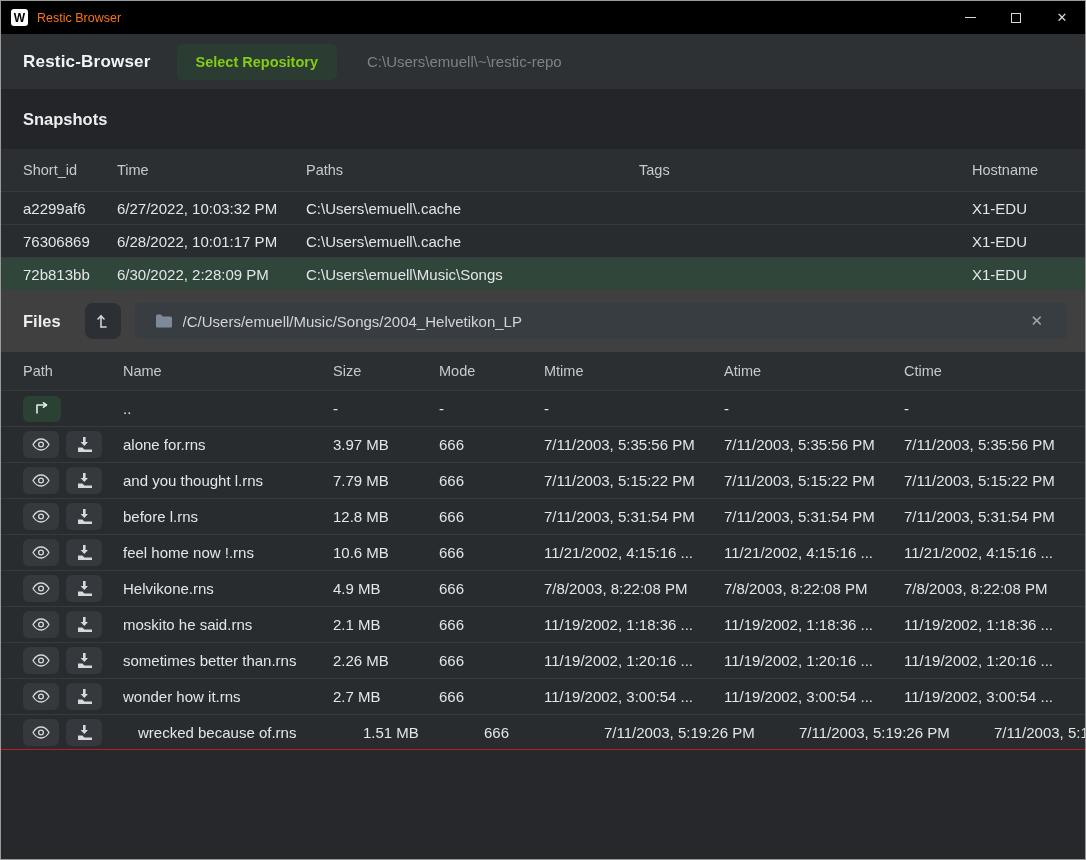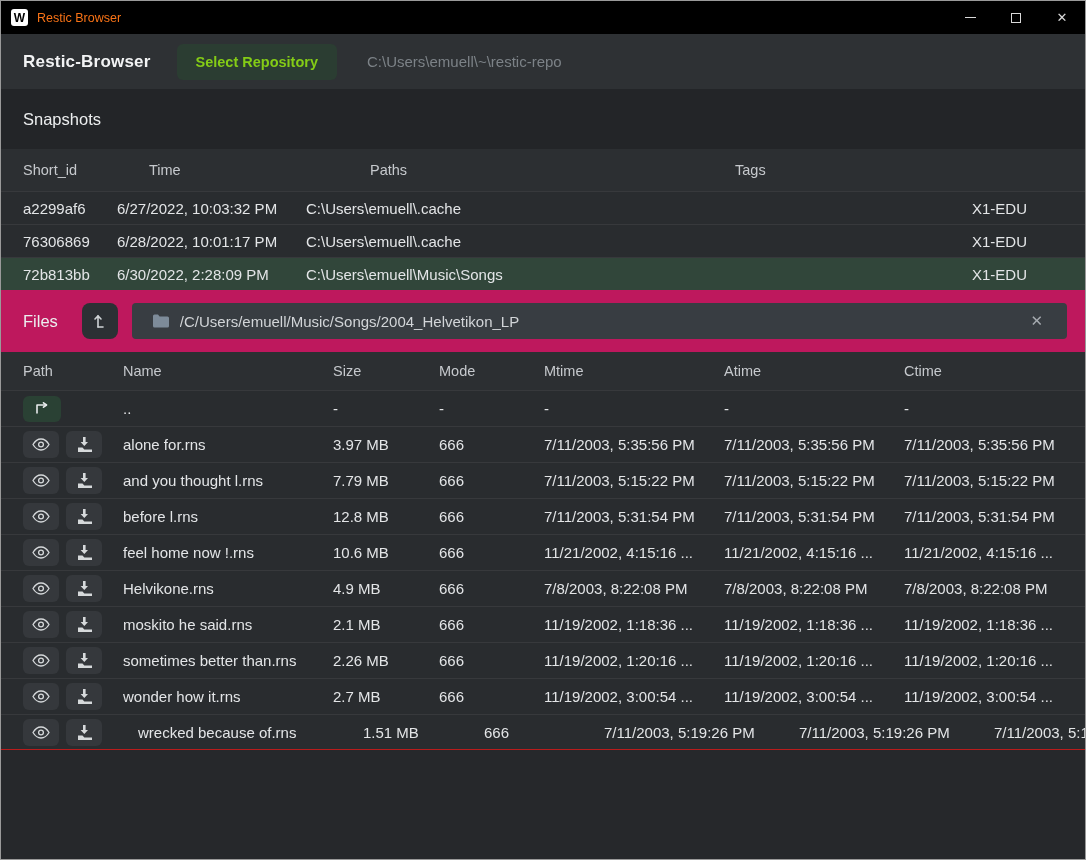--- a/index.html
+++ b/index.html
@@ -18,32 +18,32 @@
   .max-box { width:10px; height:10px; border:1px solid #d9d9d9; display:block; }
 
   
   .topbar { height:55px; background:#2e3134; display:flex; align-items:center; padding:0 22px; flex:none; }
   .brand { color:#f2f3f4; font-size:17px; font-weight:bold; letter-spacing:.2px; }
   .select-repo { margin-left:26px; background:#2b3d32; color:#84cc16; border:none; border-radius:6px; font-family:inherit; font-size:14.5px; font-weight:bold; padding:10px 19px; cursor:pointer; }
   .repo-path { margin-left:30px; color:#7c8287; font-size:15px; }
 
   
   .band { height:60px; background:#232528; display:flex; align-items:center; padding:0 18px 0 22px; flex:none; }
-  .band-title { color:#eceeef; font-size:16.5px; font-weight:normal; }
+  .band-title { color:#eceeef; font-size:16.5px; font-weight:bold; }
 
   
   .snap-grid { display:grid; grid-template-columns:94px 189px 333px 333px 1fr; align-items:center; padding-left:22px; }
-  .snap-header { height:42px; background:#2c2f32; flex:none;gap:32px; }
+  .snap-header { height:42px; background:#2c2f32; flex:none; }
   .th { color:#c6c9cd; font-size:14.5px; }
   .snap-row { height:33px; background:#292c2f; border-top:1px solid #37393c; cursor:pointer; }
   .snap-row.selected { background:#31463a; }
   .td { color:#e3e5e7; font-size:15px; white-space:nowrap; overflow:hidden; }
 
   
-  .files-band { height:62px; background:#be185d; display:flex; align-items:center; padding:0 18px 0 22px; flex:none; }
+  .files-band { height:62px; background:#404040; display:flex; align-items:center; padding:0 18px 0 22px; flex:none; }
   .uplevel-btn { margin-left:24px; width:36px; height:36px; background:#2c3034; border:none; border-radius:8px; display:flex; align-items:center; justify-content:center; cursor:pointer; flex:none; }
   .path-box { flex:1; margin-left:14px; height:36px; background:#383d42; border-radius:4px; display:flex; align-items:center; padding:0 20px; min-width:0; }
   .path-text { color:#d2d5d8; font-size:15px; margin-left:10px; white-space:nowrap; overflow:hidden; text-overflow:ellipsis; }
   .clear-btn { margin-left:auto; background:transparent; border:none; color:#a6abb0; font-size:15px; cursor:pointer; padding:2px 4px; }
 
   
   .file-grid { display:grid; grid-template-columns:100px 210px 106px 105px 180px 180px 1fr; align-items:center; padding-left:22px; }
   .file-header { height:38px; background:#2c2f32; flex:none; }
   .file-row { height:36px; background:#292c2f; border-top:1px solid #37393c; }
   .file-row:last-child { border-bottom:1px solid #b91c1c;gap:15px; }

